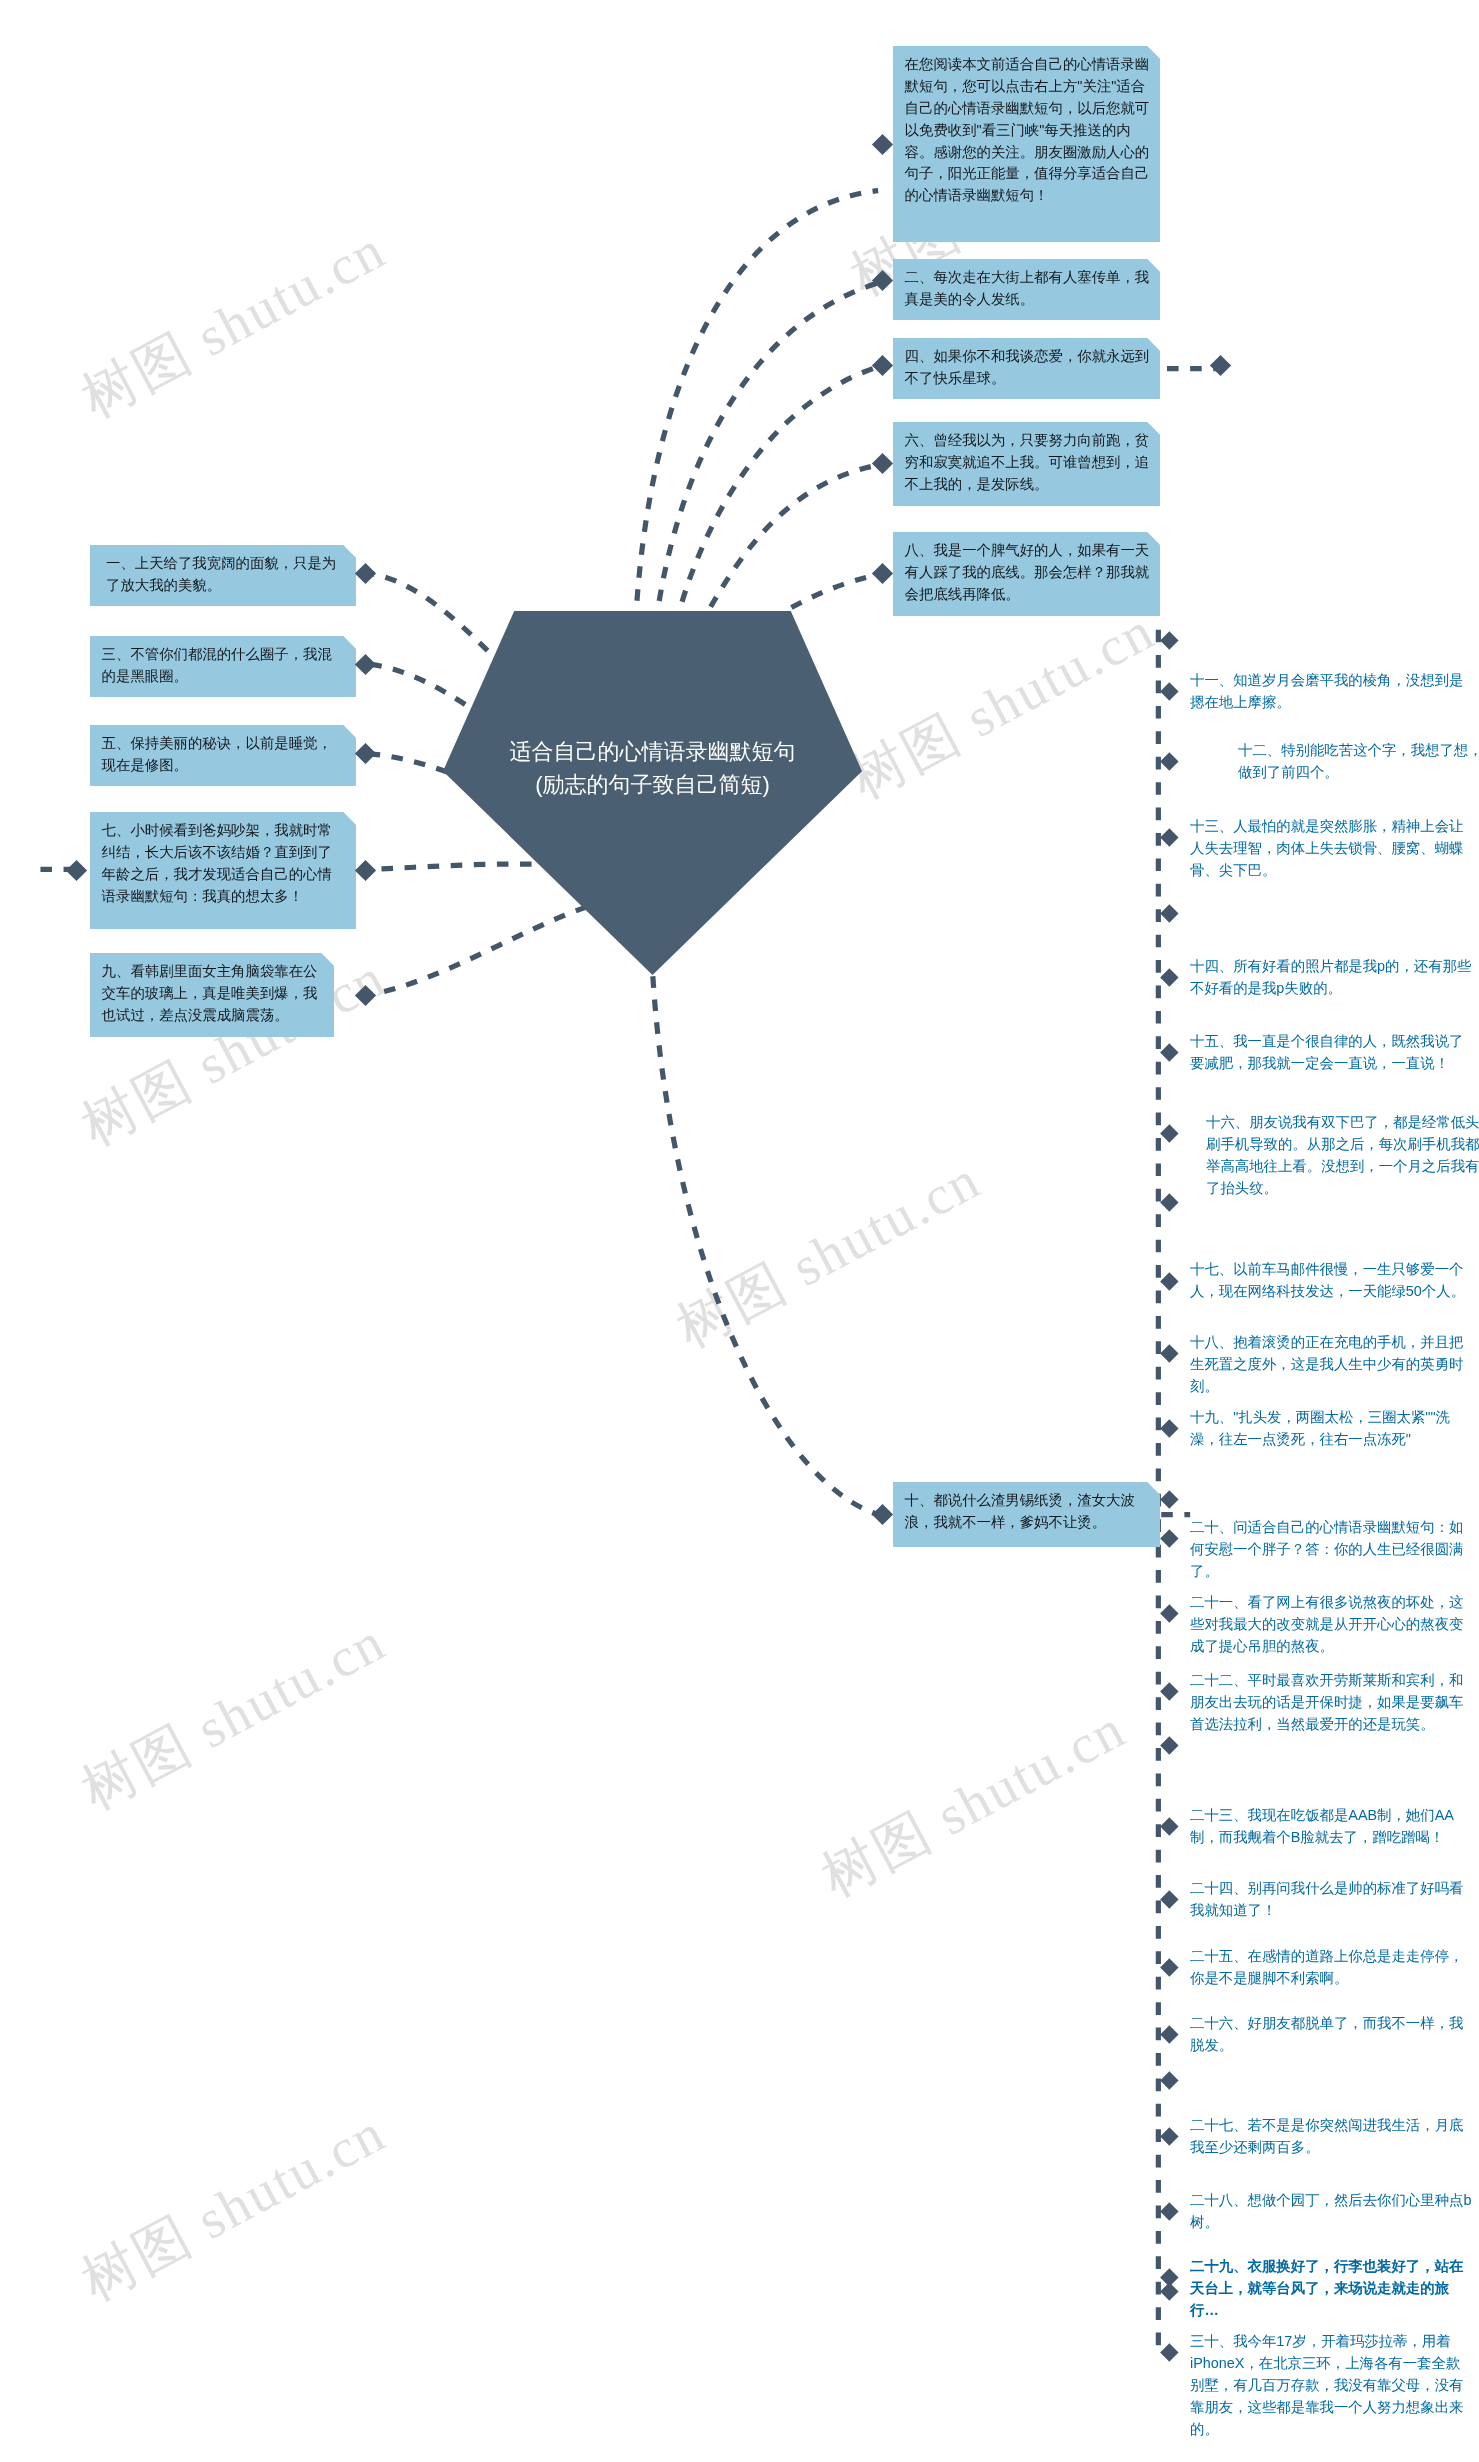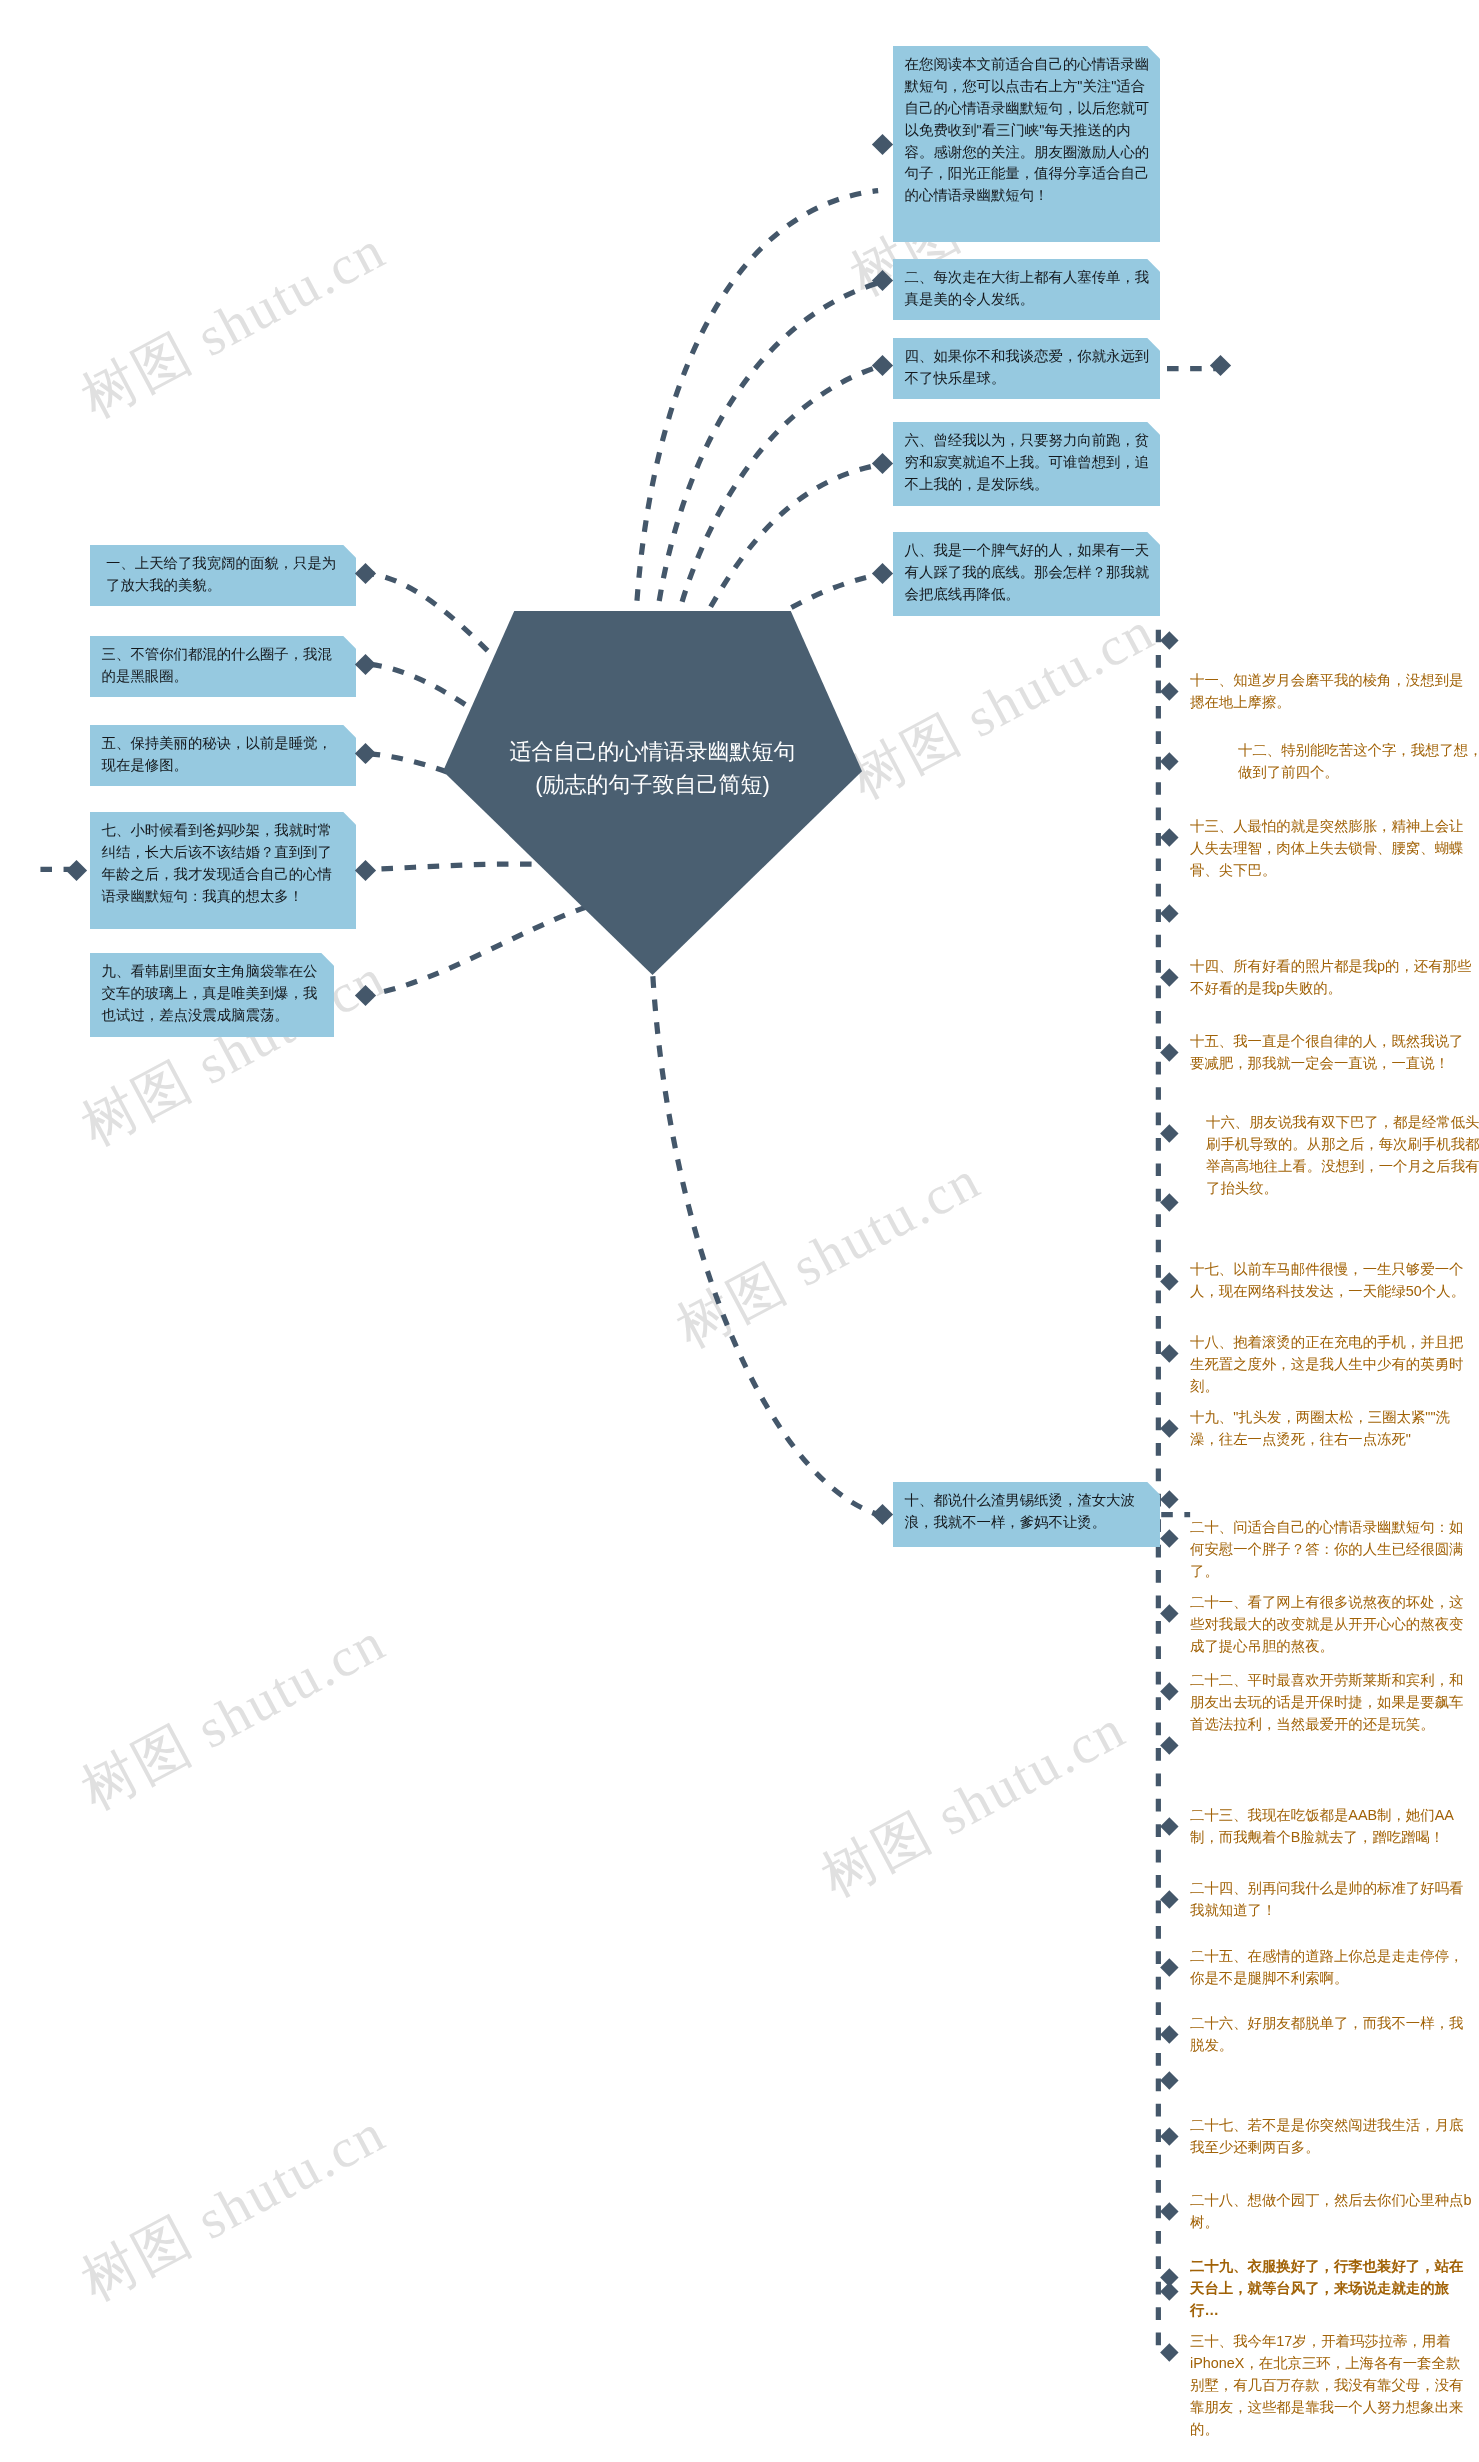--- a/index.html
+++ b/index.html
@@ -62,21 +62,21 @@
     font-size:14.4px;
     line-height:1.52;
     padding:8px 10.4px 9.2px 11.6px;
     box-sizing:border-box;
     z-index:3;
     clip-path:polygon(0 0, calc(100% - 12.7px) 0, 100% 12.7px, 100% 100%, 0 100%);
   }
   
   .plainitem{
     position:absolute;
-    color:#a16207;
+    color:#0369a1;
     font-size:14.4px;
     line-height:1.52;
     z-index:3;
   }
   
   .diamond{
     position:absolute;
     width:15px;height:15px;
     background:#44576a;
     transform:rotate(45deg);

